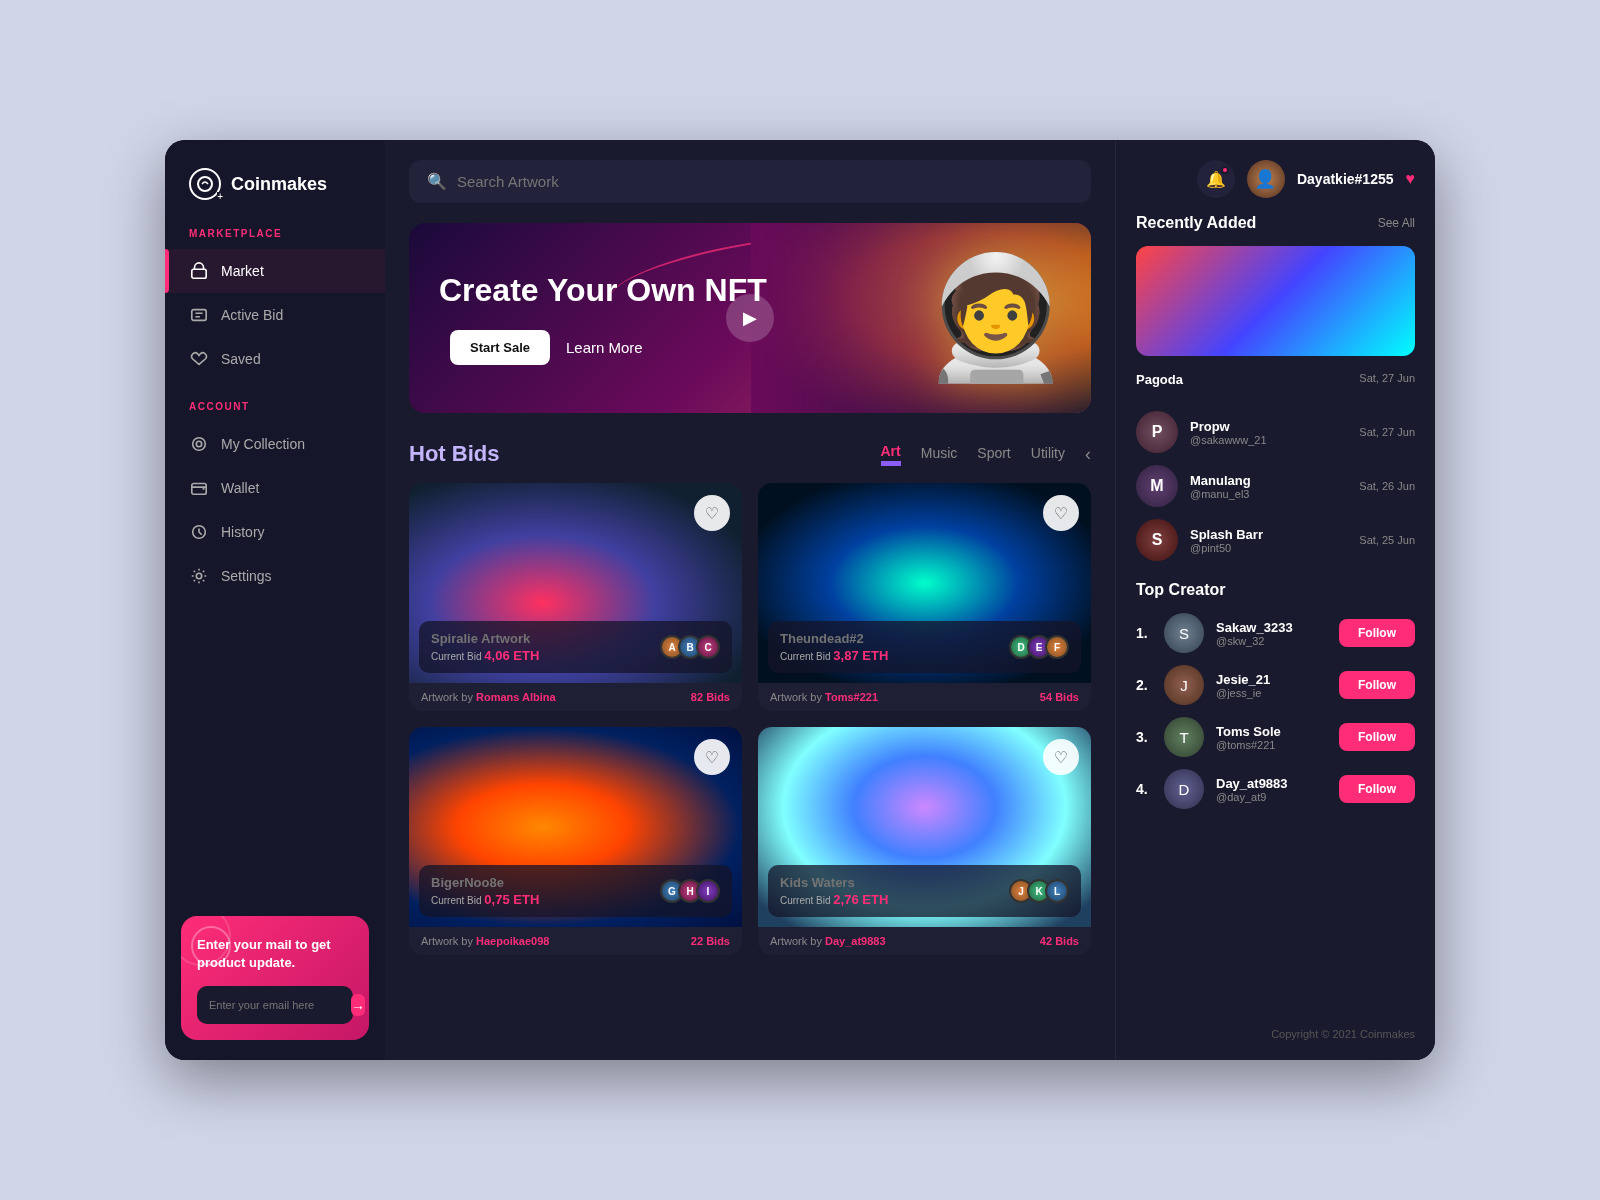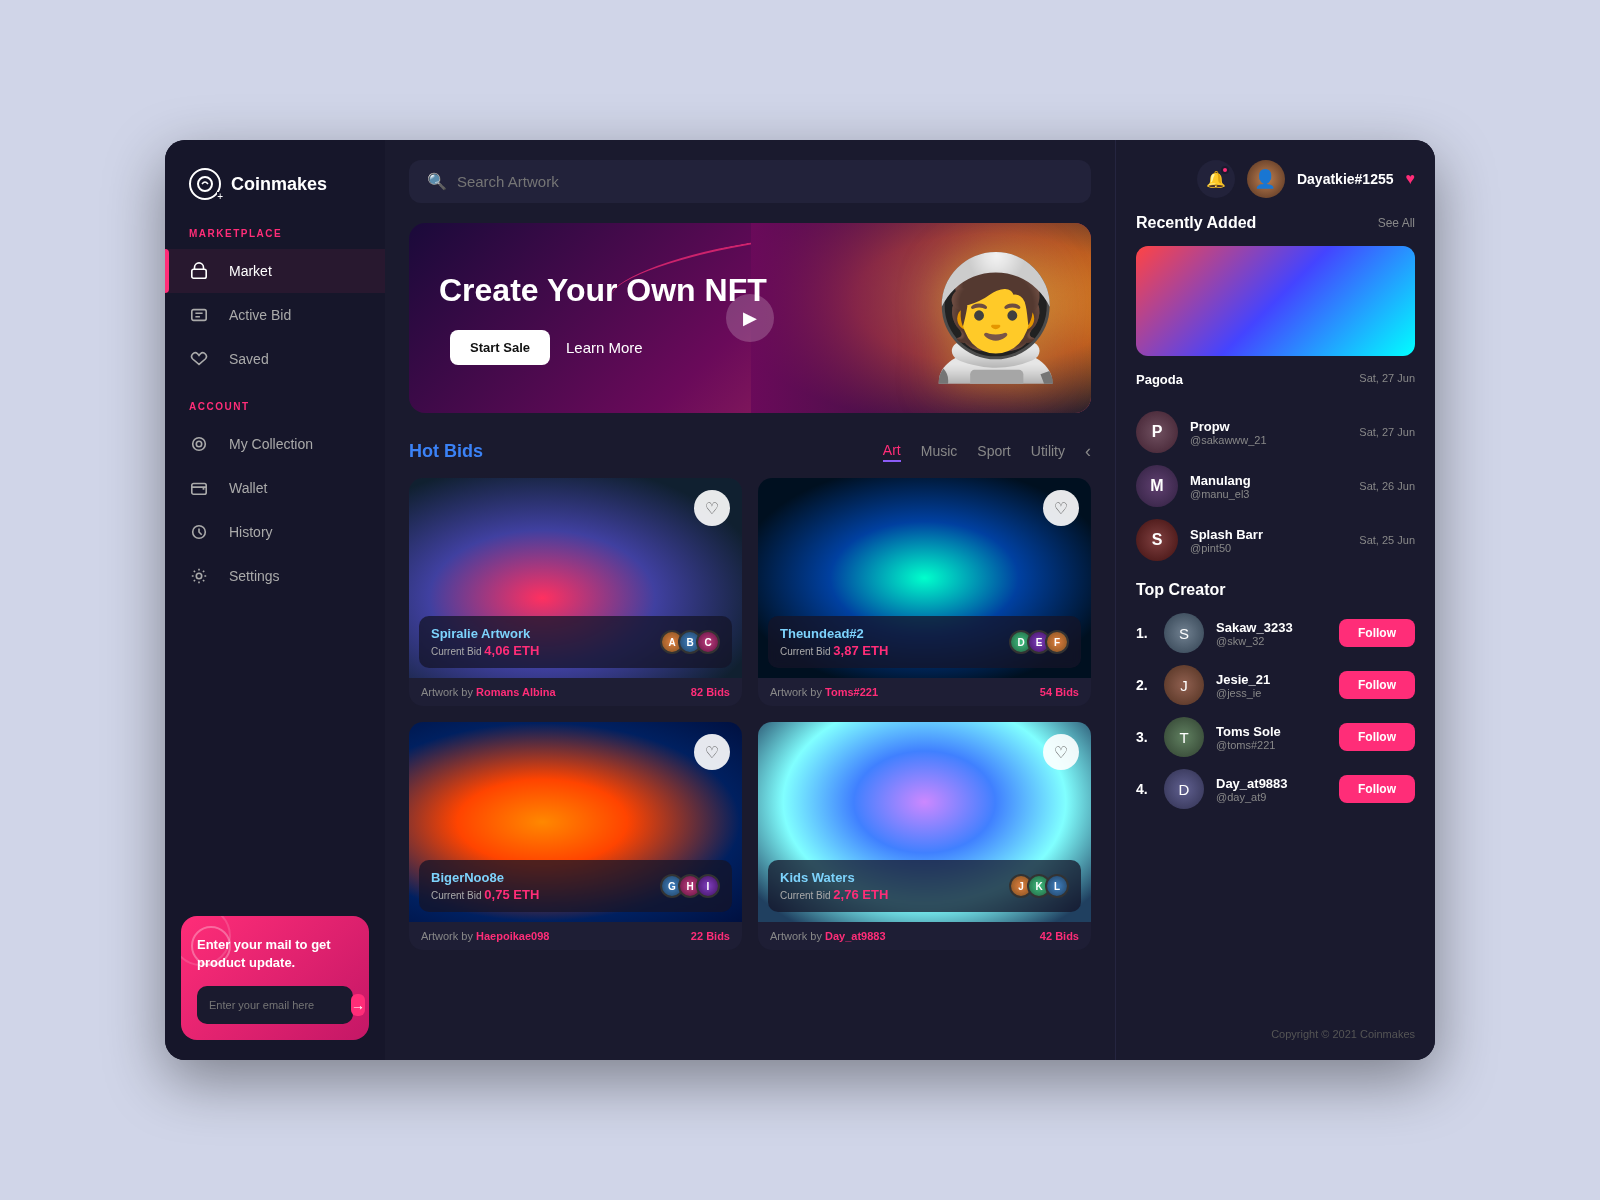--- a/index.html
+++ b/index.html
@@ -68,21 +68,21 @@
       color: #ff2d78;
       font-size: 10px;
       font-weight: 700;
       letter-spacing: 1.5px;
       padding: 0 24px 10px 24px;
       text-transform: uppercase;
     }
     .sidebar-item {
       display: flex;
       align-items: center;
-      gap: 20px;
+      gap: 12px;
       padding: 12px 24px;
       color: #aaa;
       font-size: 14px;
       font-weight: 500;
       cursor: pointer;
       position: relative;
       border-radius: 0;
       transition: color 0.2s;
     }
     .sidebar-item.active {
@@ -316,39 +316,39 @@
     }
 
     
     .section-header {
       display: flex;
       align-items: center;
       justify-content: space-between;
       margin-bottom: 16px;
     }
     .section-title {
-      font-size: 18px;
-      font-weight: 700;
-      color: #3b82f6;
+      font-size: 22px;
+      font-weight: 700;
+      color: #c4b5fd;
     }
     .tabs {
       display: flex;
       align-items: center;
       gap: 20px;
     }
     .tab {
       font-size: 14px;
       color: #888;
       cursor: pointer;
       padding-bottom: 2px;
     }
     .tab.active {
       color: #ff2d78;
-      border-bottom: 2px solid #8b5cf6;
-      font-weight: 400;
+      border-bottom: 5px solid #8b5cf6;
+      font-weight: 700;
     }
     .tab-arrow {
       color: #888;
       font-size: 18px;
       cursor: pointer;
     }
     .bids-grid {
       display: grid;
       grid-template-columns: 1fr 1fr;
       gap: 16px;
@@ -395,21 +395,21 @@
       border-radius: 10px;
       padding: 10px 12px;
       display: flex;
       align-items: center;
       justify-content: space-between;
       z-index: 3;
     }
     .bid-name {
       font-size: 13px;
       font-weight: 700;
-      color: #7dd3fc;
+      color: #737373;
     }
     .bid-label {
       font-size: 10px;
       color: #aaa;
       margin-top: 2px;
     }
     .bid-eth {
       color: #ff2d78;
       font-weight: 700;
       font-size: 13px;

